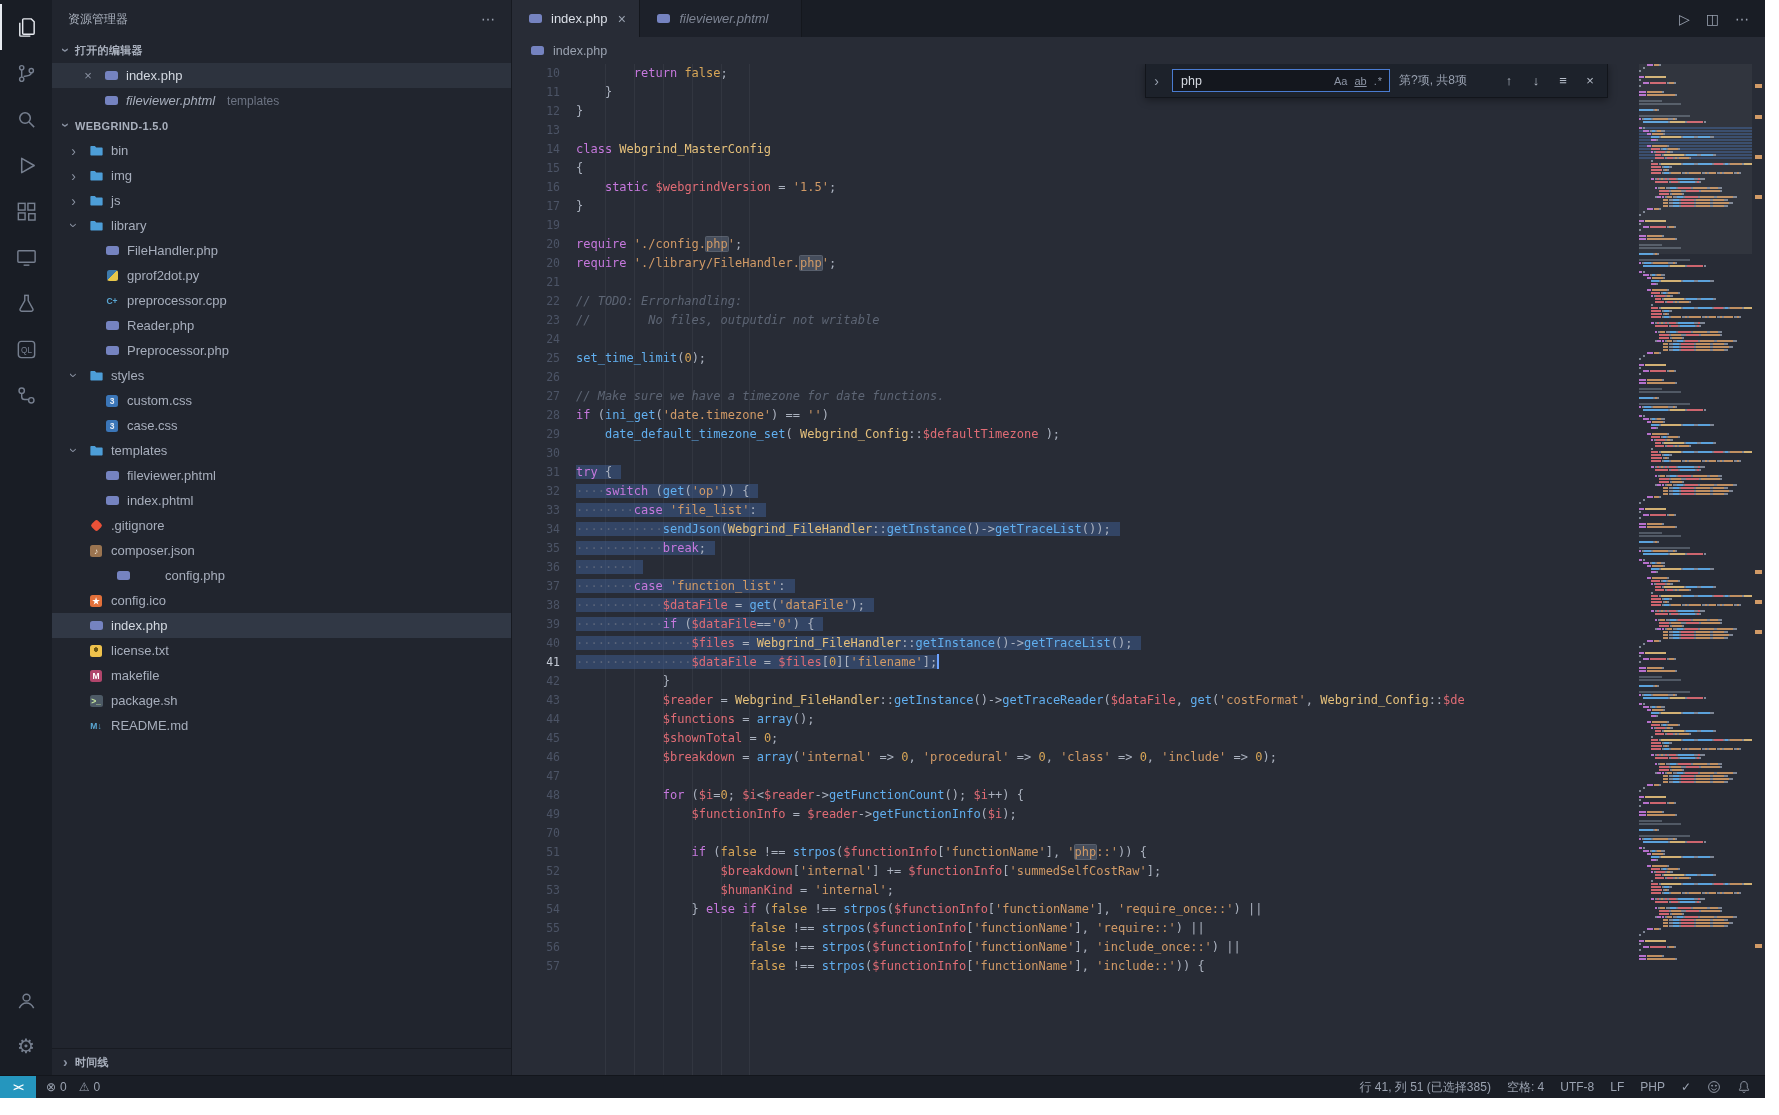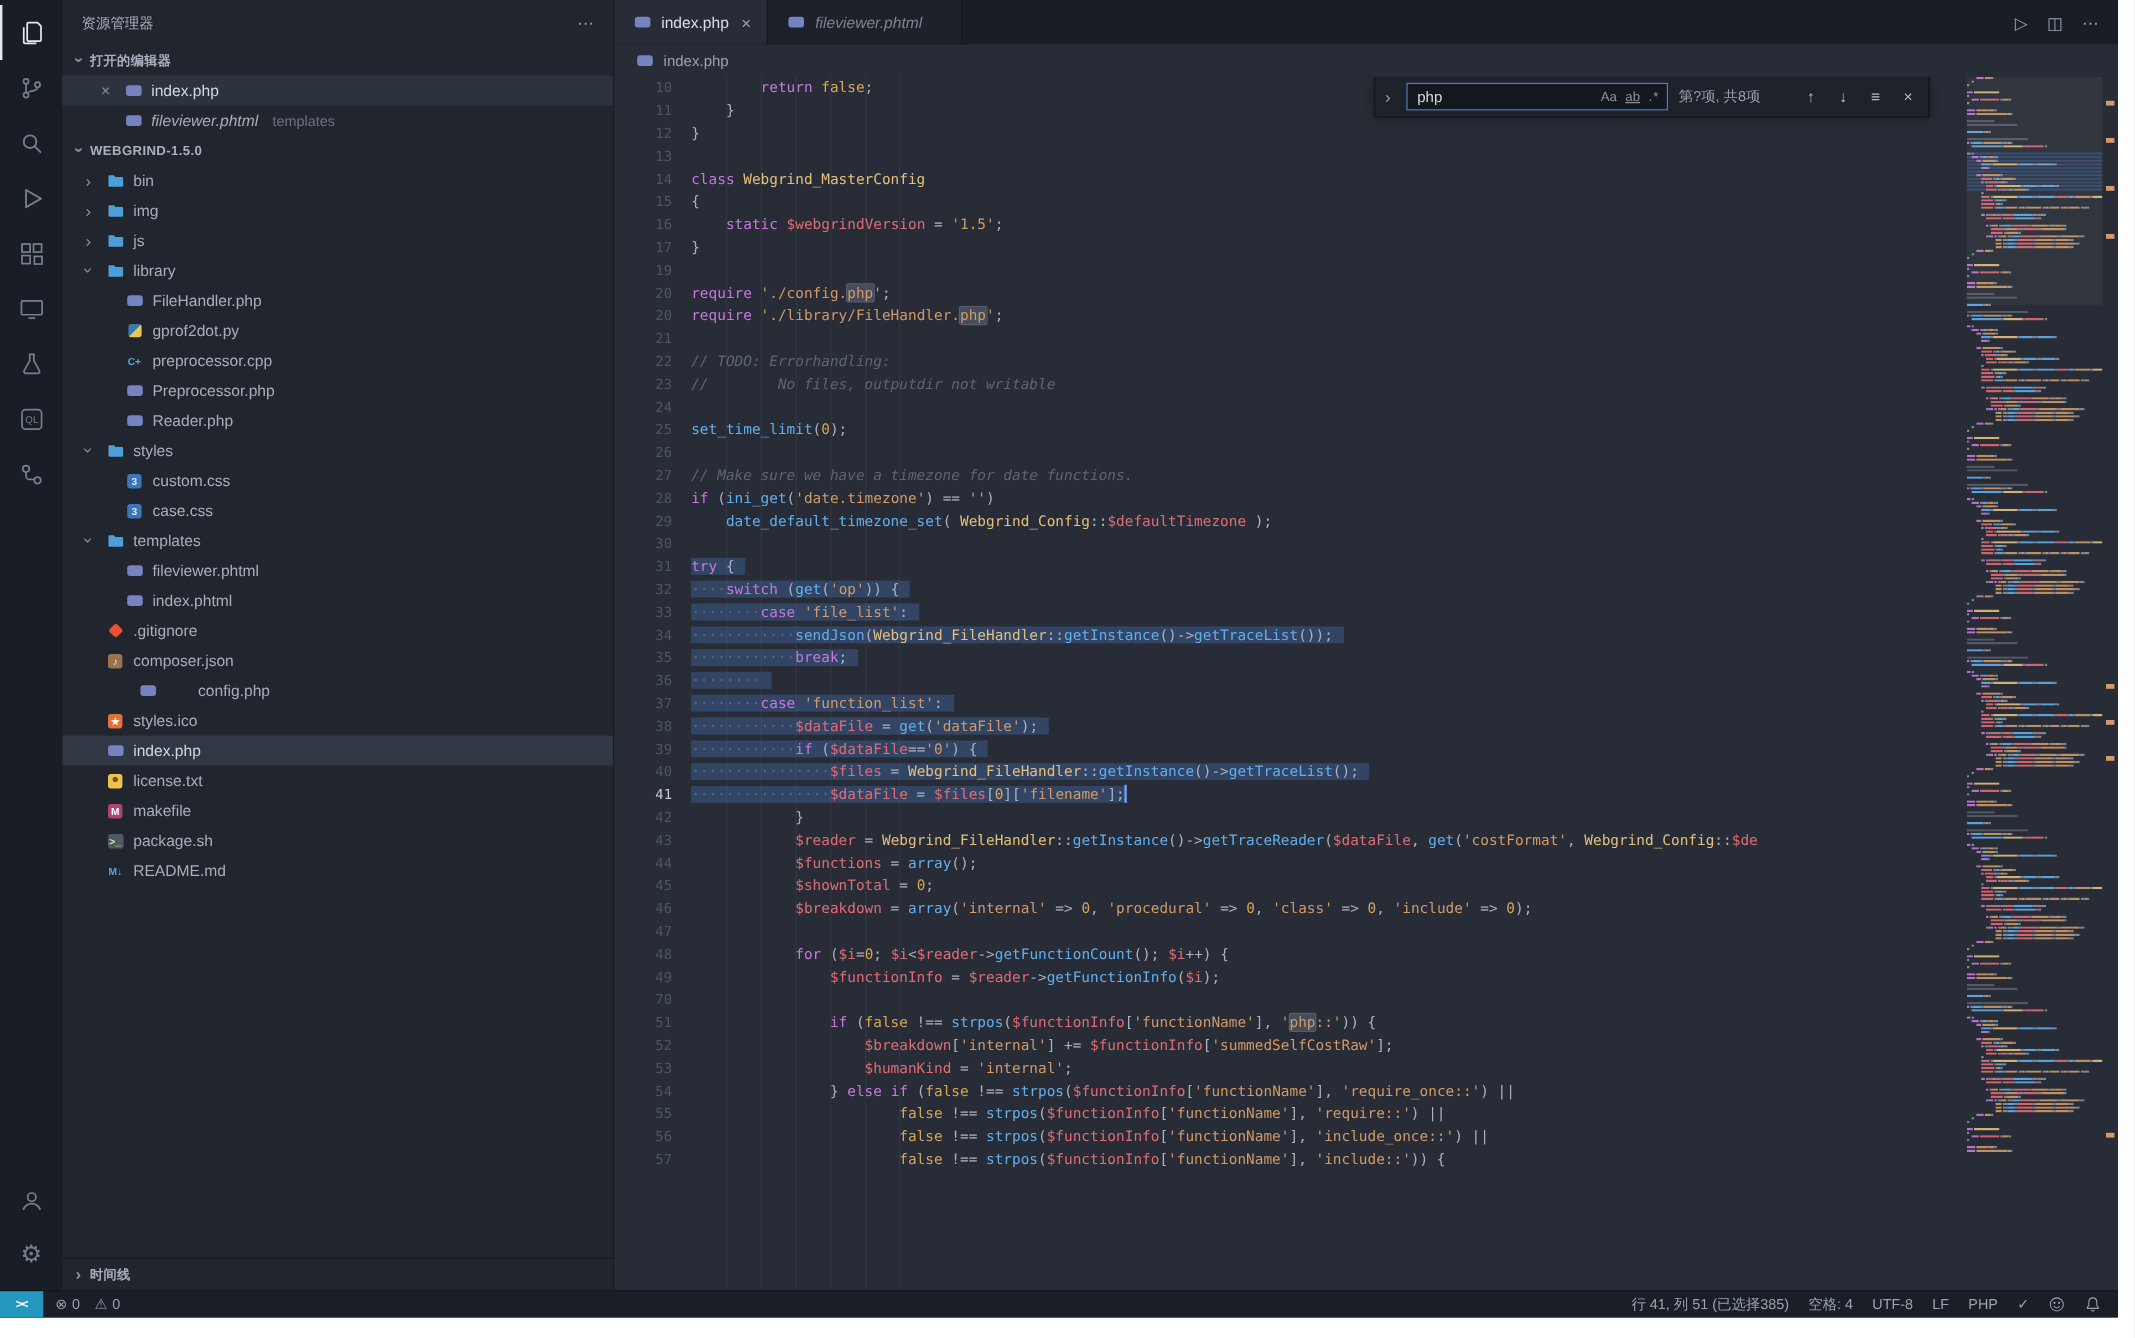--- a/index.html
+++ b/index.html
@@ -274,28 +274,28 @@
             <span class="fi">
               <b class="b-cpp">C+</b>
             </span>
             <span class="lbl">preprocessor.cpp</span>
           </div>
           <div class="row tree-row" style="padding-left: 30px;">
             <span class="chev"></span>
             <span class="fi">
               <b class="b-php"></b>
             </span>
-            <span class="lbl">Preprocessor.php</span>
+            <span class="lbl">Reader.php</span>
           </div>
           <div class="row tree-row" style="padding-left: 30px;">
             <span class="chev"></span>
             <span class="fi">
               <b class="b-php"></b>
             </span>
-            <span class="lbl">Reader.php</span>
+            <span class="lbl">Preprocessor.php</span>
           </div>
           <div class="row tree-row" style="padding-left: 14px;">
             <span class="chev open">›</span>
             <span class="fi">
               <svg width="15" height="14" viewBox="0 0 16 16">
                 <path d="M1 3.2c0-.5.4-.9.9-.9h4.2l1.6 1.6h6.4c.5 0 .9.4.9.9v7.5c0 .5-.4.9-.9.9H1.9a.9.9 0 0 1-.9-.9V3.2z" fill="#4d9ed8"></path>
               </svg>
             </span>
             <span class="lbl">styles</span>
           </div>
@@ -355,21 +355,21 @@
             <span class="fi">
               <b class="b-php"></b>
             </span>
             <span class="lbl">config.php</span>
           </div>
           <div class="row tree-row" style="padding-left: 14px;">
             <span class="chev"></span>
             <span class="fi">
               <b class="b-ico">★</b>
             </span>
-            <span class="lbl">styles.ico</span>
+            <span class="lbl">config.ico</span>
           </div>
           <div class="row tree-row selected" style="padding-left: 14px;">
             <span class="chev"></span>
             <span class="fi">
               <b class="b-php"></b>
             </span>
             <span class="lbl">index.php</span>
           </div>
           <div class="row tree-row" style="padding-left: 14px;">
             <span class="chev"></span>

